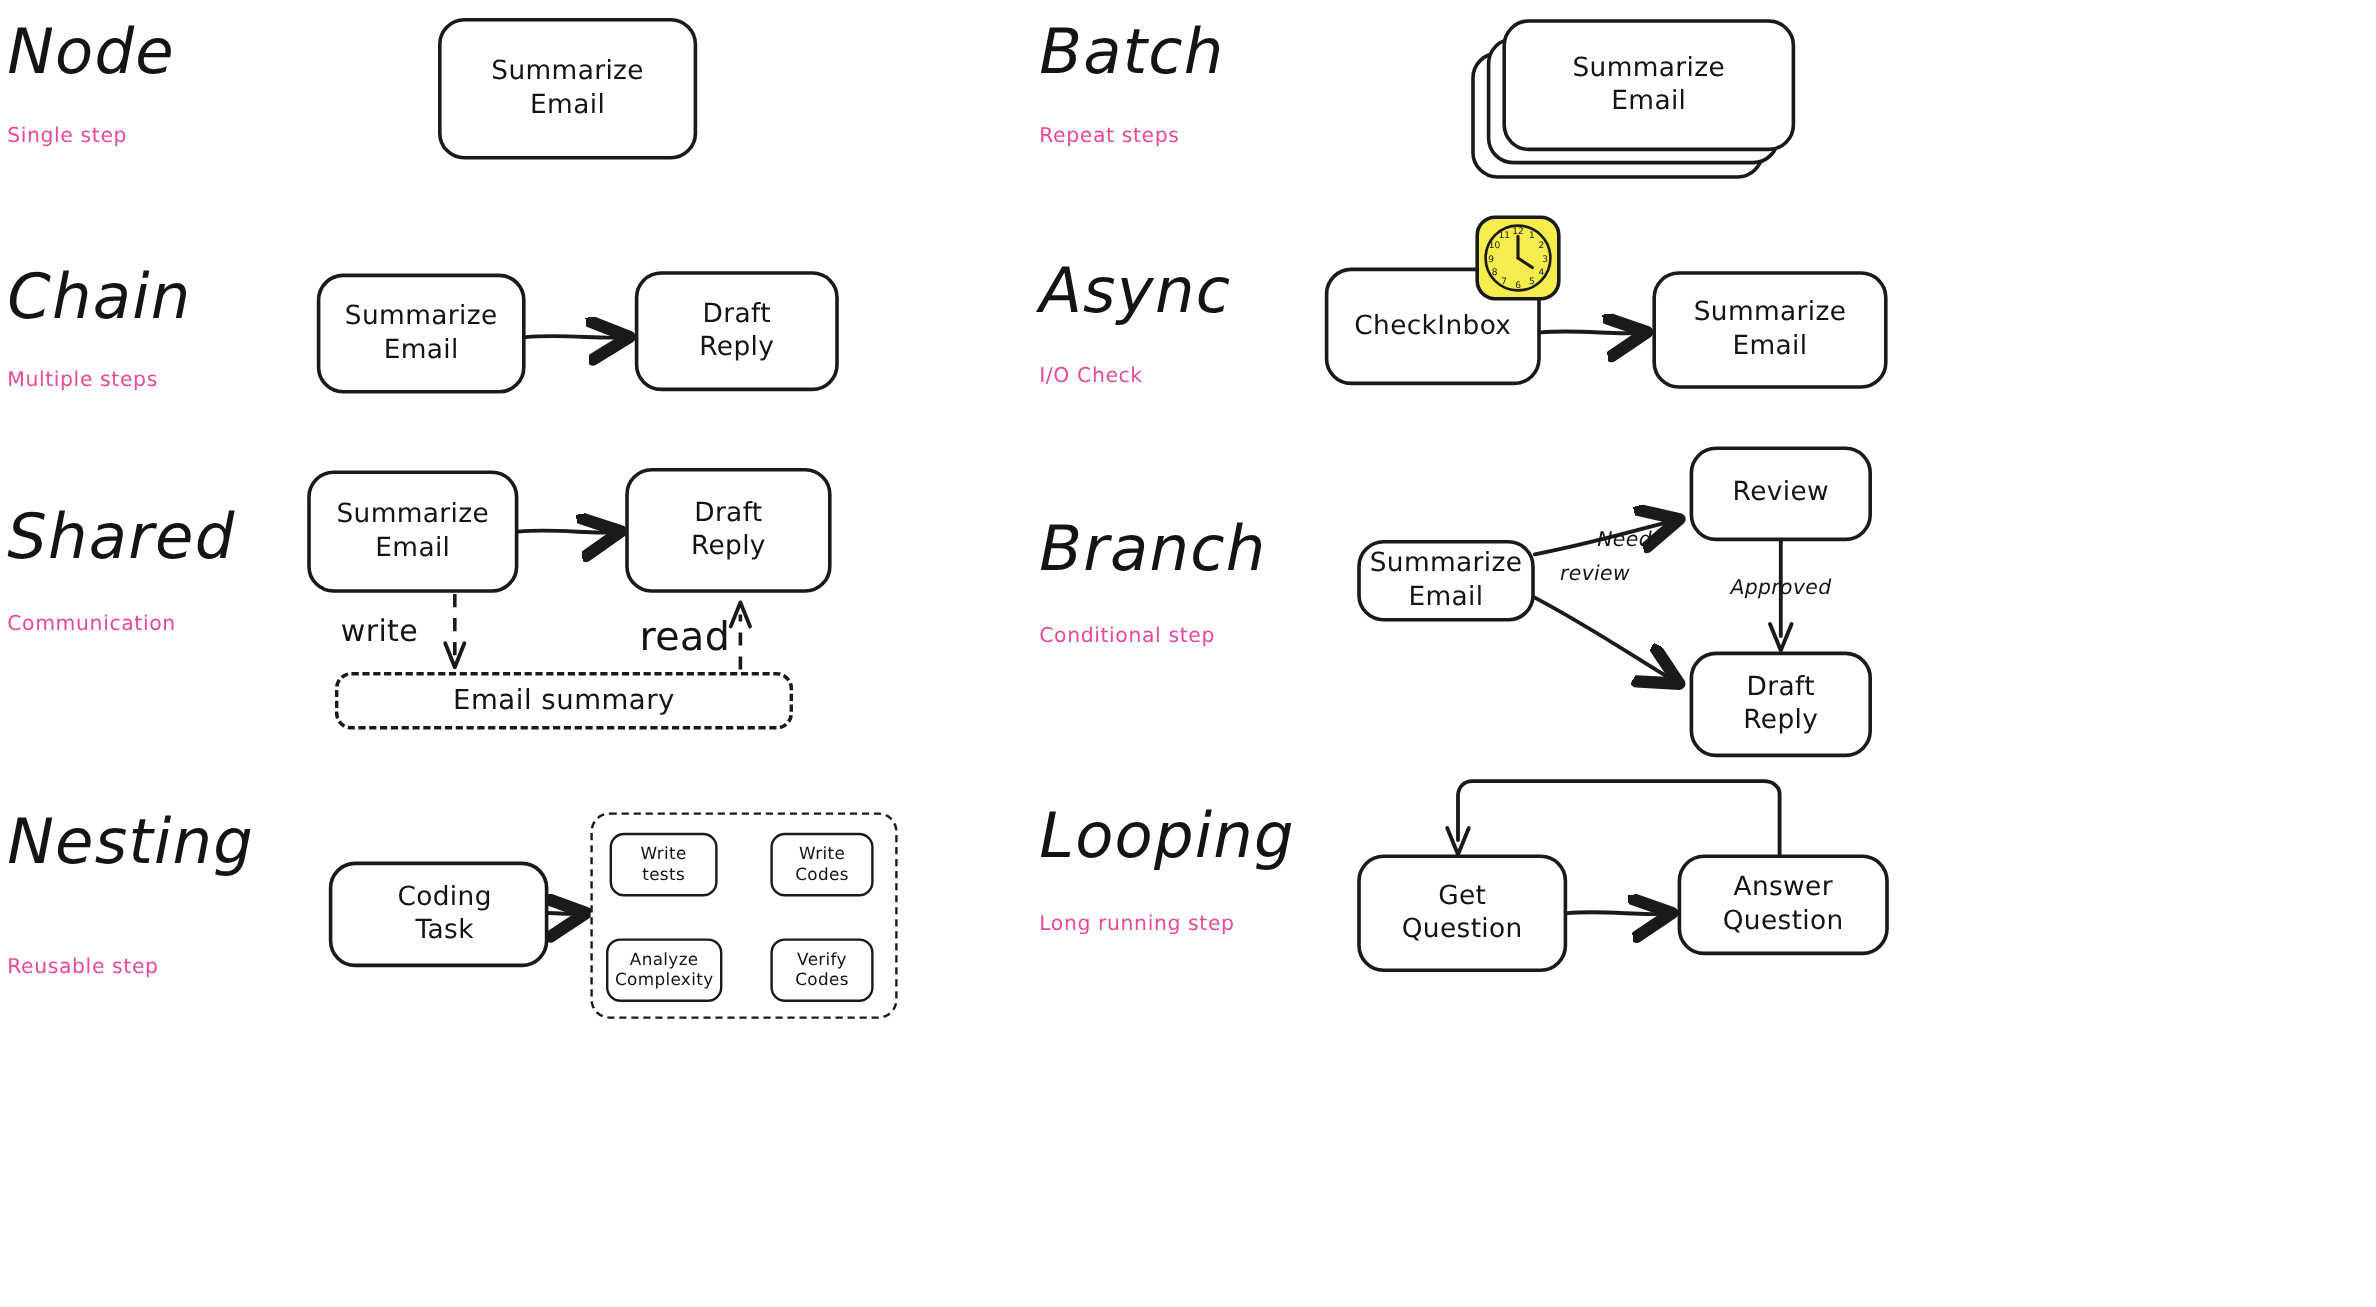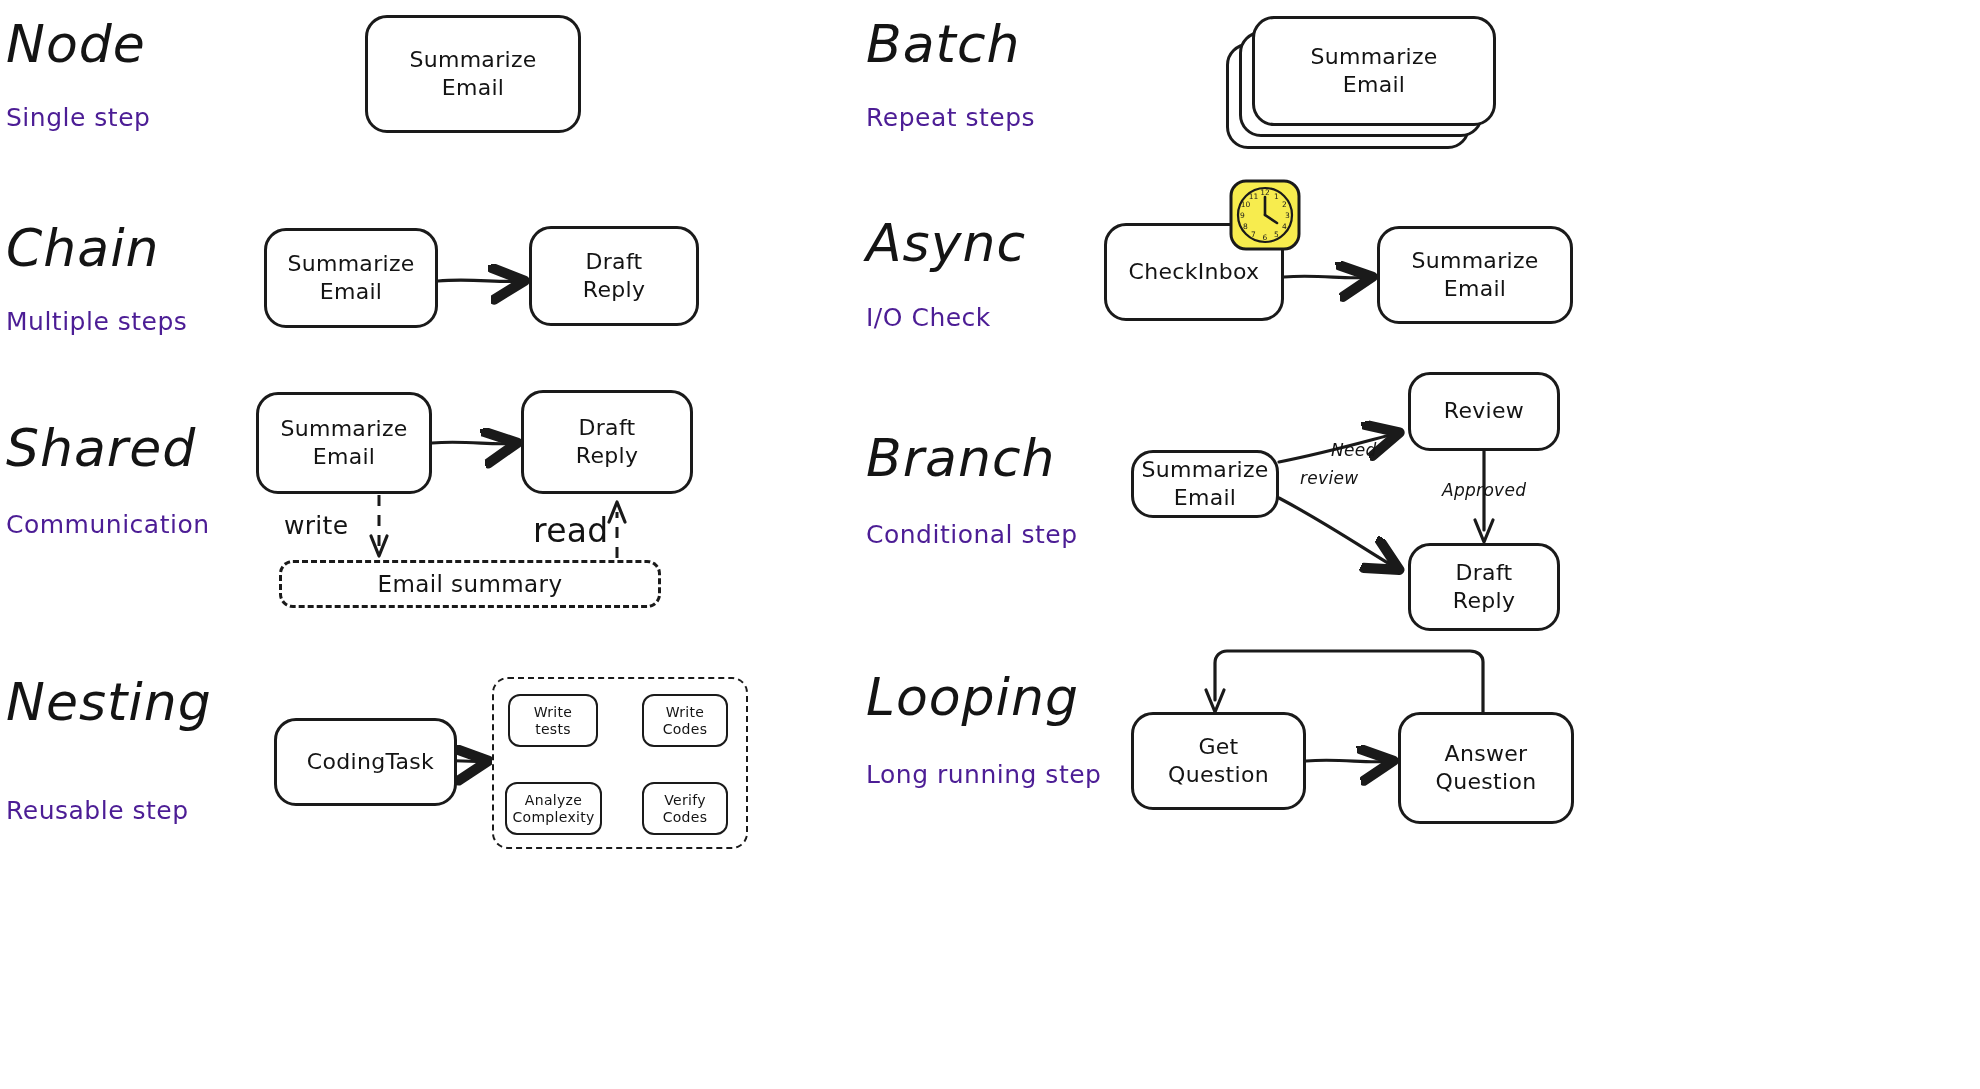--- a/index.html
+++ b/index.html
@@ -12,21 +12,21 @@
   .canvas{position:absolute;inset:0;}
 
   
   .pattern-title{
     position:absolute;font-size:52px;font-weight:400;letter-spacing:1px;
     color:#141414;white-space:nowrap;
     font-family:"DejaVu Sans","Liberation Sans",sans-serif;
     font-style:italic;
   }
   .pattern-sub{
-    position:absolute;font-size:25px;color:#4c1d95;white-space:nowrap;
+    position:absolute;font-size:17px;color:#ec4899;white-space:nowrap;
     letter-spacing:.5px;
   }
 
   
   .node{
     position:absolute;box-sizing:border-box;
     border:3.2px solid #1a1a1a;border-radius:22px;background:#fff;
     display:flex;align-items:center;justify-content:center;text-align:center;
     line-height:1.28;font-size:22px;color:#141414;letter-spacing:.3px;
     padding:4px 6px;
@@ -237,21 +237,21 @@
     <span>Reply</span>
   </div>
 
   <div class="edge-label sm it" style="left:1307px;top:440px;margin-left:24px;">Need</div>
   <div class="edge-label sm it" style="left:1300px;top:468px;">review</div>
   <div class="edge-label sm it" style="left:1442px;top:480px;">Approved</div>
 
   <div class="pattern-title" style="left:6px;top:672px;">Nesting</div>
   <div class="pattern-sub" style="left:6px;top:768px;margin-top:28px;">Reusable step</div>
 
-  <div class="node" style="left:274px;top:718px;width:183px;height:88px;flex-direction:row;padding-left:16px;">
+  <div class="node" style="left:274px;top:718px;width:183px;height:88px;flex-direction:column;padding-left:16px;">
     <span>Coding</span>
     <span>Task</span>
   </div>
 
   <div class="group-dashed" style="left:492px;top:677px;width:256px;height:172px;"></div>
 
   <div class="node tiny" style="left:508px;top:694px;width:90px;height:53px;flex-direction:column;">
     <span>Write</span>
     <span>tests</span>
   </div>
@@ -268,18 +268,18 @@
     <span>Complexity</span>
   </div>
 
   <div class="pattern-title" style="left:866px;top:667px;">Looping</div>
   <div class="pattern-sub" style="left:866px;top:760px;">Long running step</div>
 
   <div class="node" style="left:1131px;top:712px;width:175px;height:98px;flex-direction:column;">
     <span>Get</span>
     <span>Question</span>
   </div>
-  <div class="node" style="left:1398px;top:712px;width:176px;height:112px;flex-direction:column;text-align:right;">
+  <div class="node" style="left:1398px;top:712px;width:176px;height:84px;flex-direction:column;text-align:right;">
     <span>Answer</span>
     <span>Question</span>
   </div>
 
 </div>
 
 </body></html>

